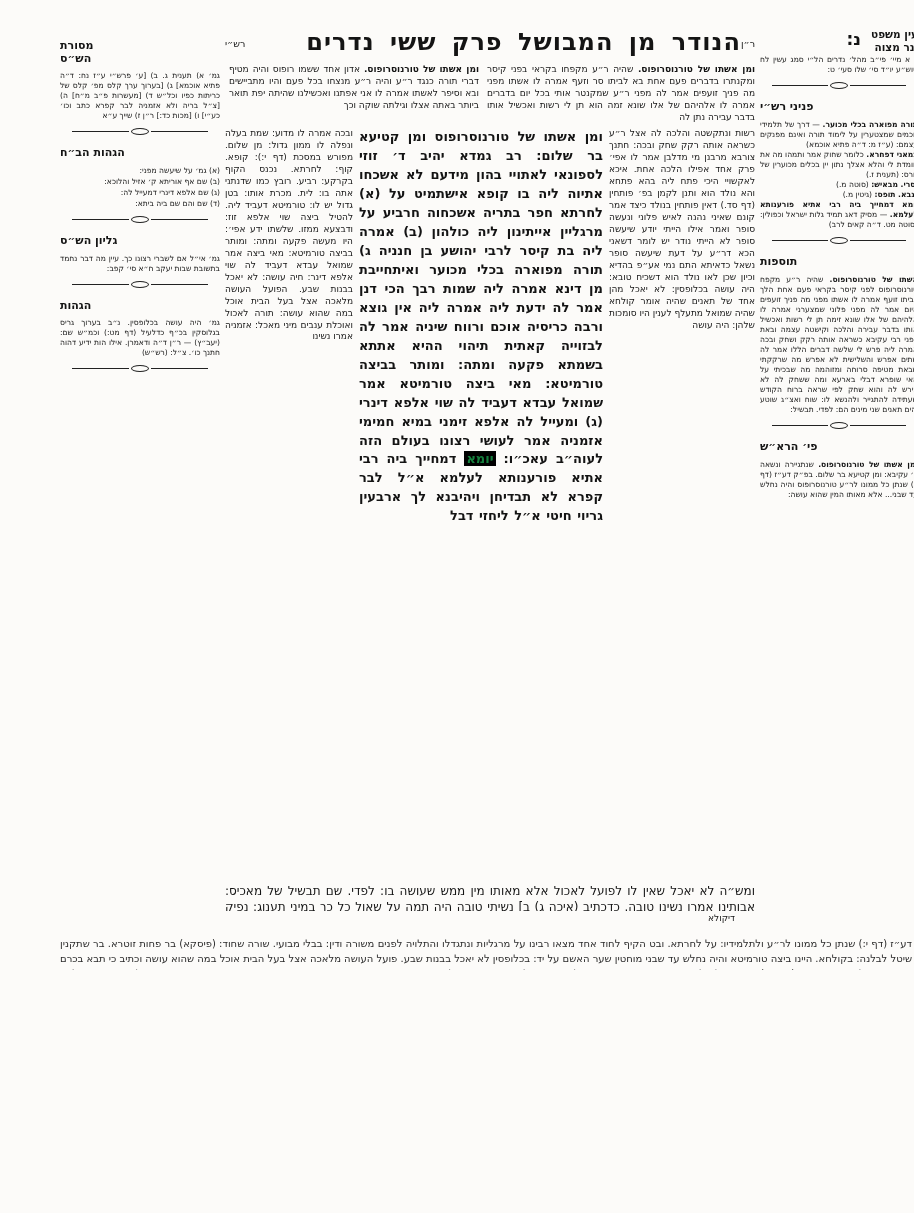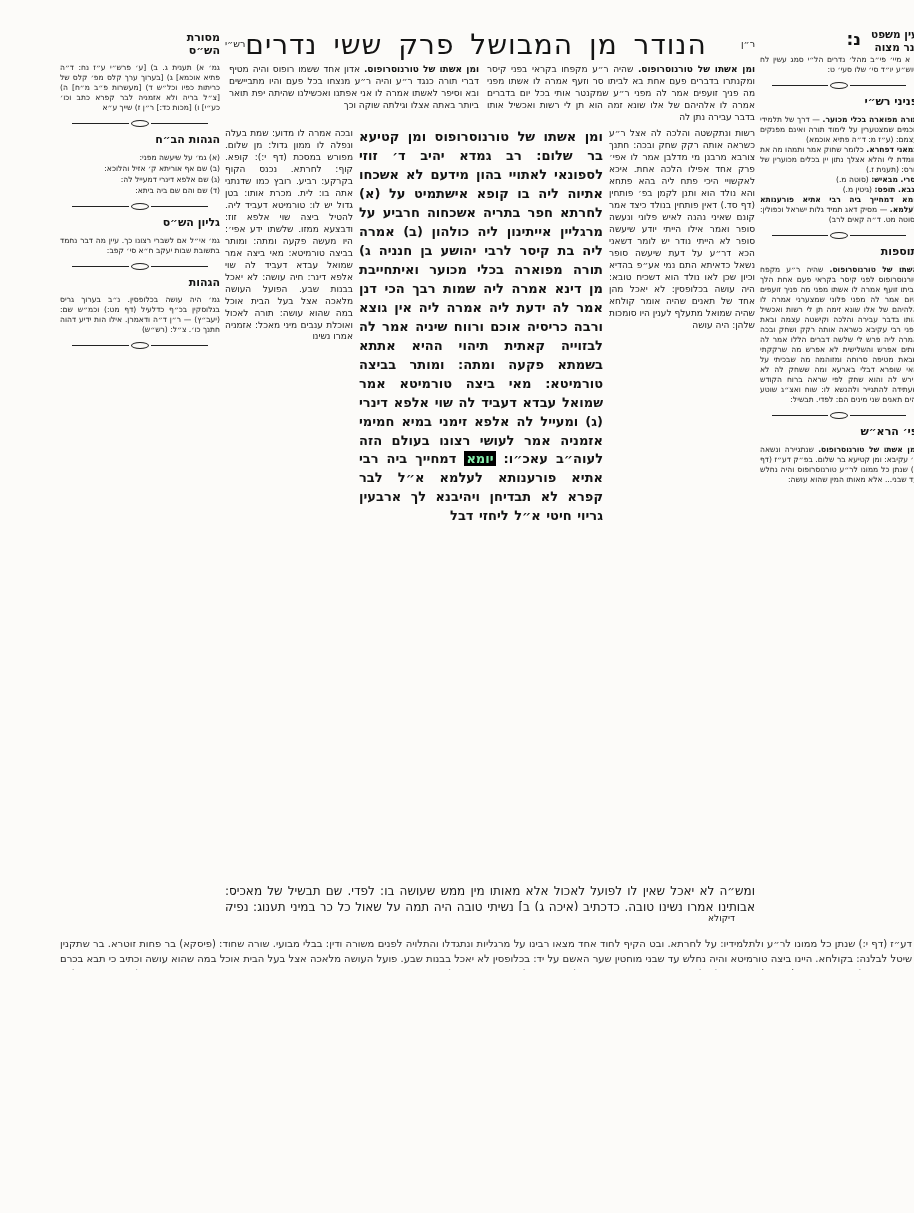--- a/index.html
+++ b/index.html
@@ -2,46 +2,46 @@
 <html lang="he"><head>
 <meta charset="utf-8">
 <style>
   html,body{margin:0;padding:0;background:#e9e7e2;}
   .page{position:relative;width:914px;height:1213px;background:#fcfbf9;color:#141414;
         font-family:"DejaVu Sans",sans-serif;overflow:hidden;margin:0 auto;}
   .bands{position:absolute;top:28px;left:60px;width:852px;display:flex;flex-direction:row;gap:5px;}
   
   .marginband{width:158px;flex:0 0 158px;direction:rtl;}
   .leftband{width:160px;flex:0 0 160px;}
-  .m-head{font-weight:bold;font-size:11px;text-align:right;line-height:1.15;margin:4px 0 6px;}
+  .m-head{font-weight:bold;font-size:11px;text-align:left;line-height:1.15;margin:12px 0 6px;}
   .m-body{font-size:7.6px;line-height:1.32;text-align:justify;}
   .m-sec{margin-bottom:4px;}
   .orn{display:flex;align-items:center;justify-content:center;margin:7px 12px;}
   .orn::before,.orn::after{content:"";flex:1;border-top:1px solid #222;}
   .orn span{width:16px;height:5px;border:1px solid #222;border-radius:50%;margin:0 2px;display:block;}
   .bach-item{margin-bottom:1px;}
   
   .rm-header{display:flex;direction:rtl;justify-content:flex-start;align-items:flex-start;gap:10px;margin-bottom:2px;}
   .ein-title{font-weight:bold;font-size:10.5px;line-height:1.2;text-align:center;}
   .daf-num{font-weight:bold;font-size:17px;line-height:1;padding-top:3px;}
   
   .center{width:530px;flex:0 0 530px;direction:rtl;}
   .c-header{display:flex;direction:rtl;align-items:flex-start;justify-content:space-between;height:36px;}
   .c-label{font-size:9.5px;padding-top:10px;}
-  .c-title{font-weight:normal;font-size:28px;letter-spacing:1px;text-align:left;flex:1;word-spacing:6px;}
+  .c-title{font-weight:bold;font-size:24px;letter-spacing:1px;text-align:right;flex:1;word-spacing:6px;}
   .topstrip{display:flex;direction:rtl;gap:8px;height:62px;overflow:hidden;}
   .topstrip .col{font-size:9px;line-height:1.33;text-align:justify;}
   .ts-ran{flex:0 0 268px;}
   .ts-rashi{flex:0 0 250px;}
   .midrow{display:flex;direction:rtl;gap:6px;height:752px;overflow:hidden;margin-top:2px;}
   .ran-col{flex:0 0 146px;font-size:9px;line-height:1.33;text-align:justify;overflow:hidden;}
   .rashi-col{flex:0 0 128px;font-size:9px;line-height:1.33;text-align:justify;overflow:hidden;}
   .gemara-col{flex:1;font-size:13px;font-weight:bold;line-height:1.46;text-align:justify;overflow:hidden;word-spacing:1px;}
   .dh{font-weight:bold;}
-  .hl{background:#000;color:#86efac;padding:0 2px;}
+  .hl{background:#000;color:#15803d;padding:0 2px;}
   .bottomlines{font-size:12px;line-height:1.35;text-align:justify;height:28px;overflow:hidden;margin-top:3px;}
   .catchword{font-size:9px;text-align:right;margin:2px 20px 0 36px;}
   .footer{position:absolute;left:60px;top:936px;width:852px;direction:rtl;
           font-size:10px;line-height:1.5;text-align:justify;color:#2a2a2a;height:34px;overflow:hidden;}
 </style>
 </head>
 <body>
 
 <div class="page">
   <div class="bands">

